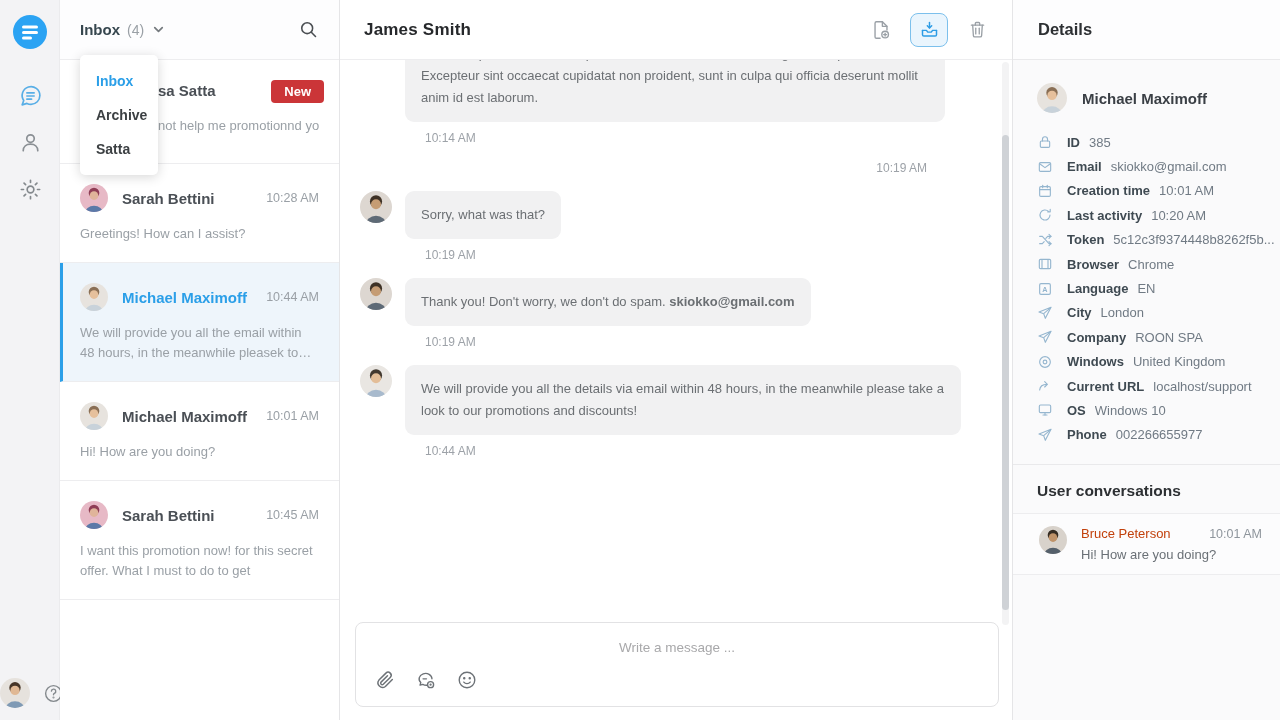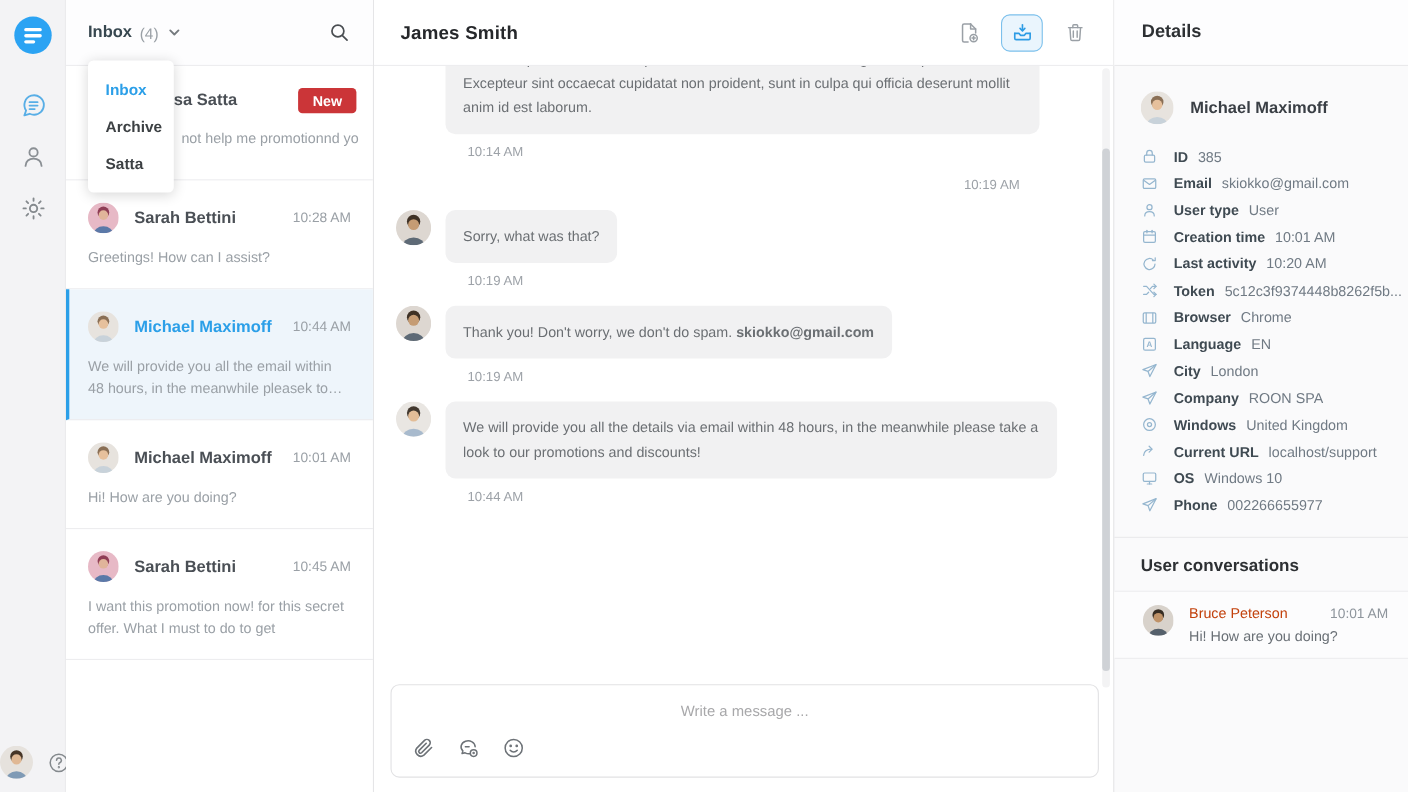--- a/index.html
+++ b/index.html
@@ -29,21 +29,21 @@
   .citem .crow { display:flex; align-items:center; gap:14px; height:28px; }
   .citem .cname { font-size:15px; font-weight:bold; color:#4a4f55; flex:1; white-space:nowrap; overflow:hidden; }
   .citem .ctime { font-size:12.5px; color:#9aa0a6; white-space:nowrap; }
   .citem .cprev { margin-top:12px; font-size:13px; line-height:20px; color:#9aa0a6;
       display:-webkit-box; -webkit-line-clamp:2; -webkit-box-orient:vertical; overflow:hidden; }
   .citem.selected { background:#eef5fb; border-left:3px solid #2b9fe8; padding-left:17px; }
   .citem.selected .cname { color:#2b9fe8; }
   .citem.partial { height:104px; padding:0; }
   .badge-new { position:absolute; right:15px; top:20px; background:#cb3538; color:#fff; font-size:13px; font-weight:bold; padding:4px 13px; border-radius:4px; }
   .frag-name { position:absolute; left:98px; top:22px; font-size:15px; font-weight:bold; color:#4a4f55; white-space:nowrap; }
-  .frag-prev { position:absolute; left:98px; top:58px; font-size:13px; color:#9aa0a6; white-space:nowrap; overflow:hidden; width:175px;text-align:center; }
+  .frag-prev { position:absolute; left:98px; top:58px; font-size:13px; color:#9aa0a6; white-space:nowrap; overflow:hidden; width:175px; }
 
   
   .chat { position:absolute; left:340px; top:0; width:672px; height:720px; background:#fff; }
   .chat-header { position:absolute; top:0; left:0; right:0; height:60px; border-bottom:1px solid #ededef; display:flex; align-items:center; justify-content:space-between; padding:0 22px 0 24px; background:#fff; z-index:5; }
   .chat-title { font-size:17px; font-weight:bold; color:#26282b; letter-spacing:.2px; }
   .chat-actions { display:flex; align-items:center; gap:16px; }
   .hbtn { width:26px; height:26px; display:flex; align-items:center; justify-content:center; cursor:pointer; }
   .hbtn.boxed { width:38px; height:34px; border:1.5px solid #7cc0ec; background:#eaf5fd; border-radius:8px; }
   .messages { position:absolute; left:0; right:0; top:60px; bottom:98px; overflow:hidden; padding:0 32px 0 20px; }
   .mrow { display:flex; align-items:flex-start; gap:13px; }
@@ -384,30 +384,20 @@
               <rect x="3.5" y="5.5" width="17" height="13" rx="1.8"></rect>
               <path d="M4.5 7.5l7.5 5.5 7.5-5.5"></path>
             </svg>
           </span>
         <span class="flabel">Email</span>
         <span class="fvalue">skiokko@gmail.com</span>
       </div>
       <div class="frow">
         <span class="ficon">
             <svg viewBox="0 0 24 24" width="16" height="16" fill="none" stroke="#95b6cf" stroke-width="1.7" stroke-linecap="round">
-              <circle cx="12" cy="8" r="3.5"></circle>
-              <path d="M5.5 20c0-3.8 2.9-6 6.5-6s6.5 2.2 6.5 6"></path>
-            </svg>
-          </span>
-        <span class="flabel">User type</span>
-        <span class="fvalue">User</span>
-      </div>
-      <div class="frow">
-        <span class="ficon">
-            <svg viewBox="0 0 24 24" width="16" height="16" fill="none" stroke="#95b6cf" stroke-width="1.7" stroke-linecap="round">
               <rect x="4" y="5.5" width="16" height="14.5" rx="1.8"></rect>
               <line x1="4" y1="10" x2="20" y2="10"></line>
               <line x1="8.5" y1="3.5" x2="8.5" y2="7"></line>
               <line x1="15.5" y1="3.5" x2="15.5" y2="7"></line>
             </svg>
           </span>
         <span class="flabel">Creation time</span>
         <span class="fvalue">10:01 AM</span>
       </div>
       <div class="frow">

